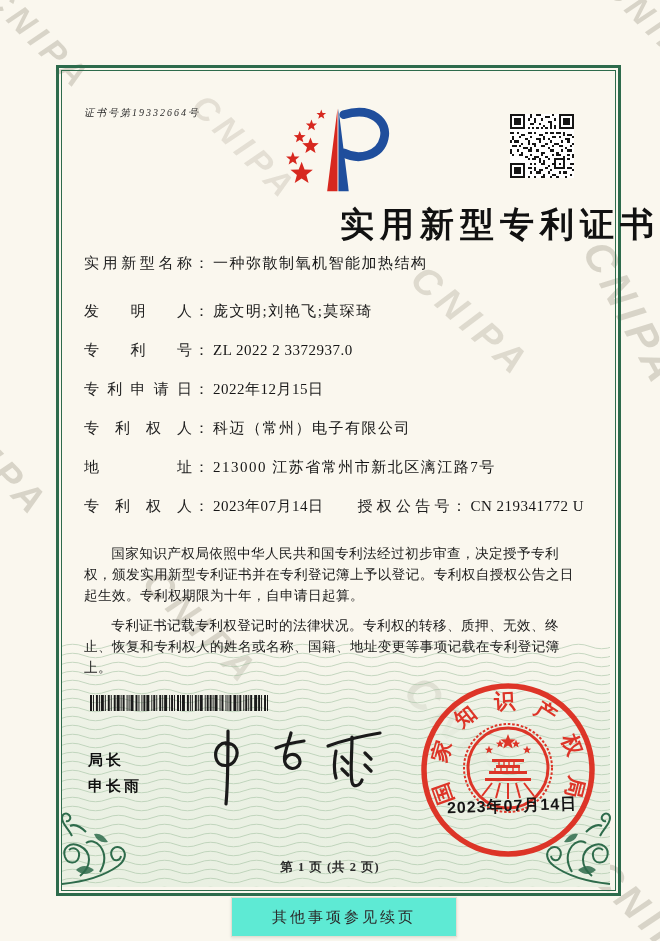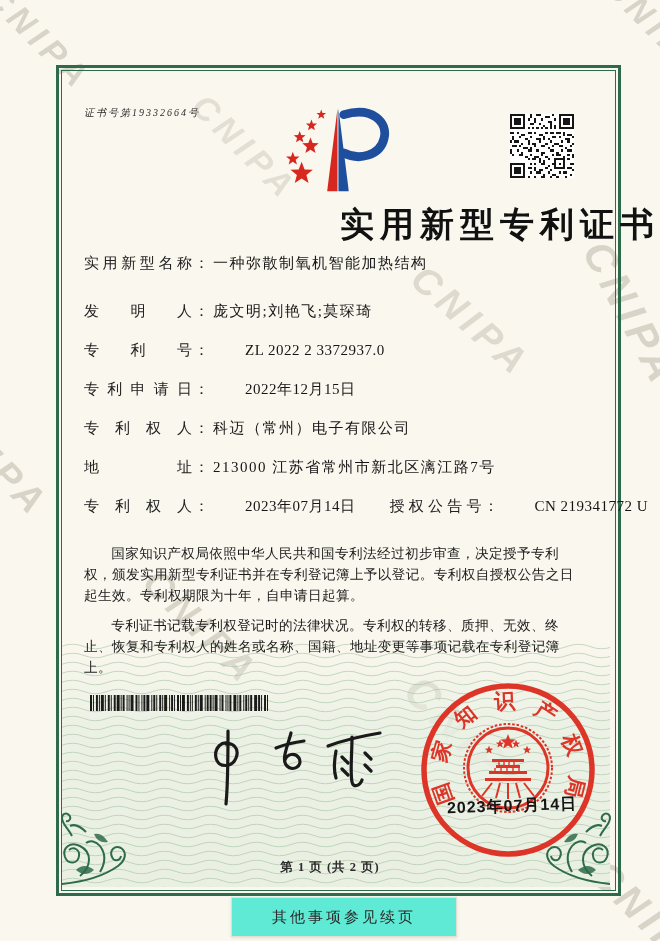--- a/index.html
+++ b/index.html
@@ -27,21 +27,21 @@
   .title{position:absolute;left:0;right:0;top:202px;margin:0;text-align:right;
          font-size:34px;font-weight:700;letter-spacing:6px;color:#111;}
   
   .fields{position:absolute;left:84px;top:252px;right:60px;font-size:15px;}
   .row{margin-bottom:16px;line-height:23px;white-space:nowrap;}
   .row.first{margin-bottom:25px;}
   .flabel{display:inline-block;width:108px;text-align:justify;text-align-last:justify;
           vertical-align:top;color:#222;}
   .colon{margin:0 4px 0 2px;}
   .fvalue{letter-spacing:1.5px;color:#161616;}
-  .fvalue.latin{letter-spacing:.5px;margin-left:32px;}
+  .fvalue.latin{letter-spacing:.5px;}
   .grant2{margin-left:34px;width:92px;}
   
   .paras{position:absolute;left:84px;top:543px;width:502px;font-size:13.6px;
          line-height:21px;letter-spacing:.4px;color:#1a1a1a;}
   .paras p{margin:0 0 9px;text-indent:2em;}
   
   .barcode{position:absolute;left:90px;top:695px;width:178px;height:16px;}
   
   .signer{position:absolute;left:88px;top:751px;font-family:"Liberation Sans","DejaVu Sans",sans-serif;
           font-weight:700;font-size:15px;letter-spacing:3px;color:#111;}
@@ -186,20 +186,24 @@
 
   <div class="paras">
     <p>国家知识产权局依照中华人民共和国专利法经过初步审查，决定授予专利权，颁发实用新型专利证书并在专利登记簿上予以登记。专利权自授权公告之日起生效。专利权期限为十年，自申请日起算。</p>
     <p>专利证书记载专利权登记时的法律状况。专利权的转移、质押、无效、终止、恢复和专利权人的姓名或名称、国籍、地址变更等事项记载在专利登记簿上。</p>
   </div>
 
   <svg class="barcode" viewBox="0 0 180 16" preserveAspectRatio="none">
     <path fill="#1a1a1a" d="M0 0h2v16H0z M3 0h1v16H3z M6 0h2v16H6z M9 0h1v16H9z M11 0h3v16h-3z M15 0h1v16h-1z M18 0h2v16h-2z M21 0h1v16h-1z M24 0h2v16h-2z M27 0h3v16h-3z M31 0h1v16h-1z M33 0h2v16h-2z M37 0h1v16h-1z M39 0h1v16h-1z M41 0h3v16h-3z M46 0h2v16h-2z M49 0h1v16h-1z M52 0h1v16h-1z M54 0h2v16h-2z M57 0h3v16h-3z M62 0h1v16h-1z M64 0h2v16h-2z M67 0h1v16h-1z M70 0h2v16h-2z M73 0h1v16h-1z M75 0h3v16h-3z M80 0h1v16h-1z M82 0h2v16h-2z M85 0h1v16h-1z M88 0h2v16h-2z M91 0h1v16h-1z M93 0h3v16h-3z M98 0h2v16h-2z M101 0h1v16h-1z M103 0h1v16h-1z M106 0h2v16h-2z M109 0h1v16h-1z M111 0h3v16h-3z M116 0h1v16h-1z M118 0h2v16h-2z M121 0h2v16h-2z M124 0h1v16h-1z M126 0h3v16h-3z M131 0h1v16h-1z M133 0h2v16h-2z M137 0h1v16h-1z M139 0h1v16h-1z M141 0h2v16h-2z M145 0h3v16h-3z M149 0h1v16h-1z M151 0h2v16h-2z M155 0h1v16h-1z M157 0h2v16h-2z M160 0h1v16h-1z M162 0h2v16h-2z M166 0h3v16h-3z M170 0h2v16h-2z M173 0h1v16h-1z M176 0h2v16h-2z M179 0h1v16h-1z"></path>
   </svg>
 
+  <div class="signer">
+    <div>局长</div>
+    <div>申长雨</div>
+  </div>
 
   <svg class="signature" viewBox="0 0 208 84">
     <g fill="none" stroke="#1a1a1a" stroke-width="3.2" stroke-linecap="round">
       <path d="M38,18 C30,14 22,22 24,32 C26,42 40,42 44,32 C48,22 40,16 34,18"></path>
       <path d="M36,5 C36,30 36,58 34,78"></path>
       <path d="M84,22 C94,18 104,16 112,15"></path>
       <path d="M99,7 C95,22 89,34 95,40 C101,46 111,40 107,32 C103,26 95,28 93,34"></path>
       <path d="M136,20 C152,14 170,10 188,7"></path>
       <path d="M160,11 C160,28 158,46 160,56 C161,62 168,60 170,54"></path>
       <path d="M144,25 C142,36 142,46 144,52"></path>

